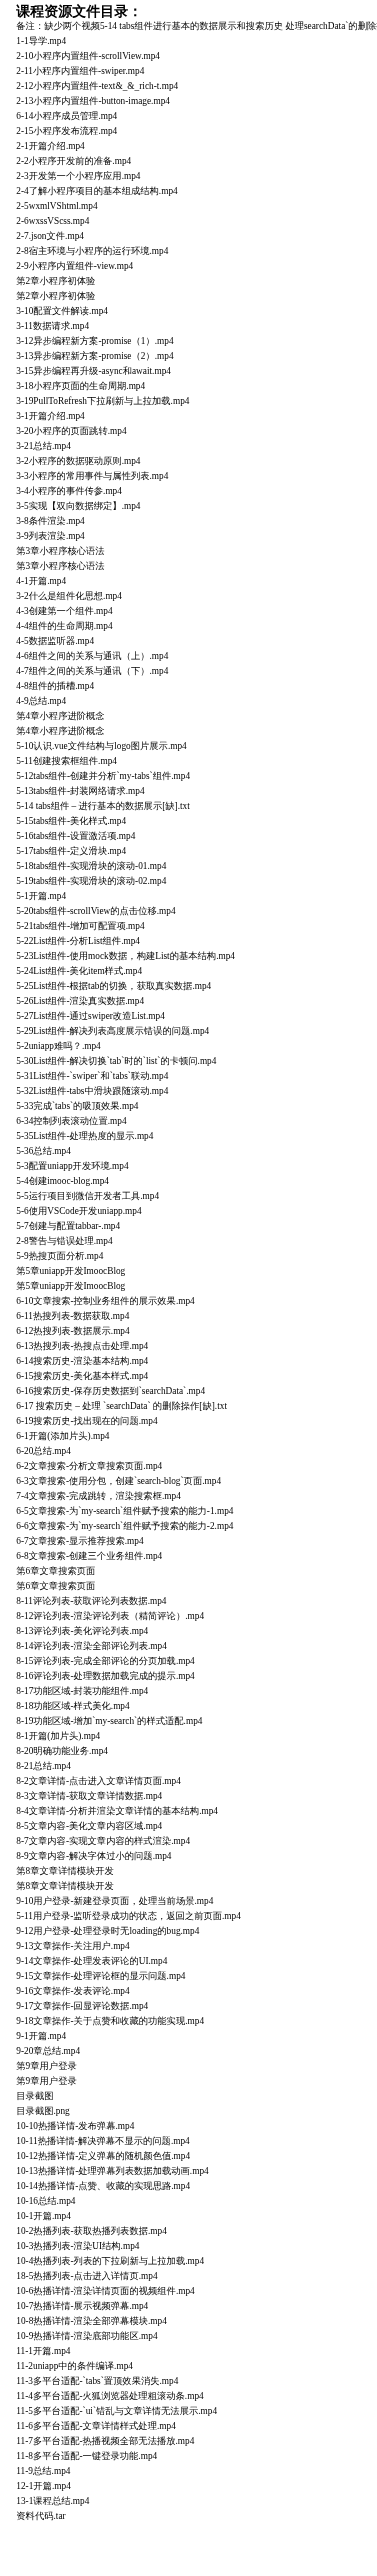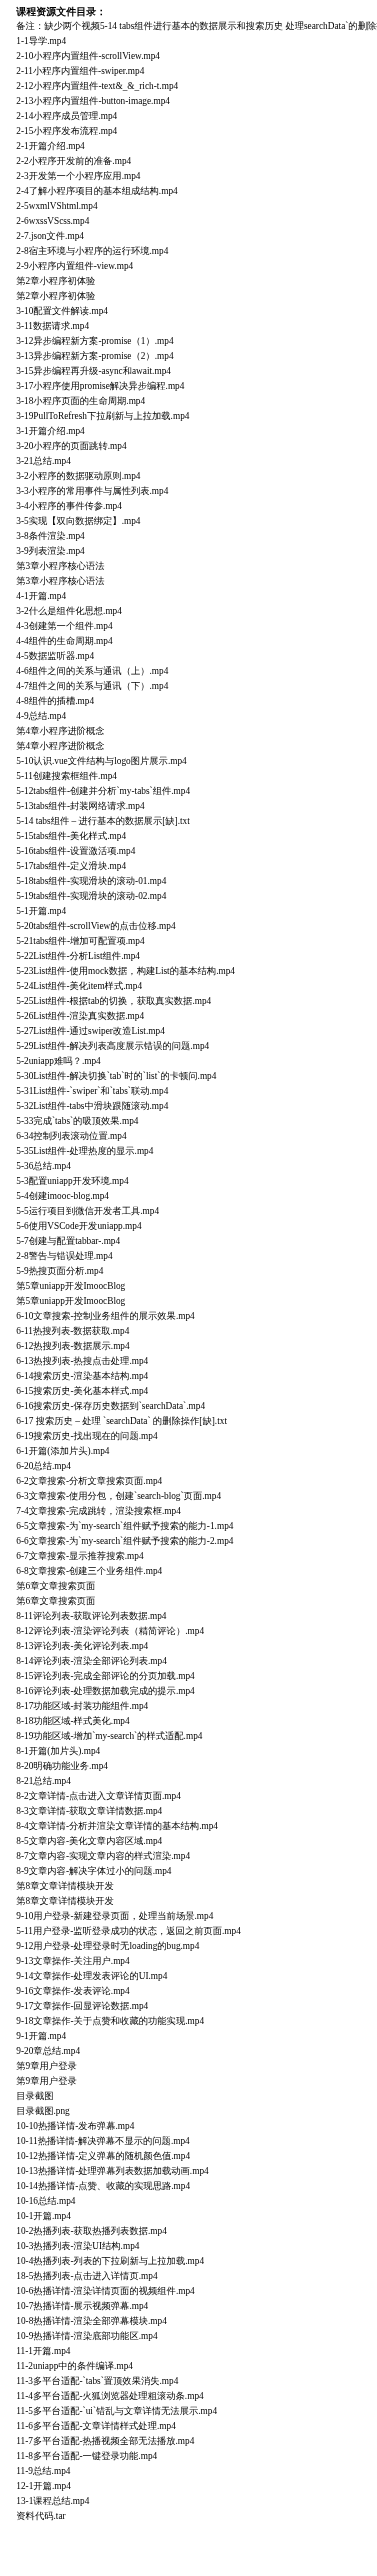--- a/index.html
+++ b/index.html
@@ -11,21 +11,21 @@
     width: 377px;
     color: #000000;
     font-family: "Liberation Serif", "DejaVu Serif", serif;
     font-size: 9.3px;
   }
   .doc {
     padding: 3.5px 4.6px 5.8px 16.3px;
   }
   .doc-title {
     font-weight: bold;
-    font-size: 10px;
+    font-size: 14px;
     line-height: 15px;
     white-space: nowrap;
   }
   .note-line {
     line-height: 15px;
     white-space: nowrap;
   }
   .file-line {
     line-height: 15px;
     white-space: nowrap;
@@ -37,39 +37,38 @@
 
 <div class="doc">
   <div class="doc-title">课程资源文件目录：</div>
   <div class="note-line">备注：缺少两个视频5-14 tabs组件进行基本的数据展示和搜索历史 处理searchData`的删除操作</div>
   <div>
       <div class="file-line">1-1导学.mp4</div>
       <div class="file-line">2-10小程序内置组件-scrollView.mp4</div>
       <div class="file-line">2-11小程序内置组件-swiper.mp4</div>
       <div class="file-line">2-12小程序内置组件-text&amp;_&amp;_rich-t.mp4</div>
       <div class="file-line">2-13小程序内置组件-button-image.mp4</div>
-      <div class="file-line">2-14小程序成员管理.mp4</div>
+      <div class="file-line">6-14小程序成员管理.mp4</div>
       <div class="file-line">2-15小程序发布流程.mp4</div>
       <div class="file-line">2-1开篇介绍.mp4</div>
       <div class="file-line">2-2小程序开发前的准备.mp4</div>
       <div class="file-line">2-3开发第一个小程序应用.mp4</div>
       <div class="file-line">2-4了解小程序项目的基本组成结构.mp4</div>
       <div class="file-line">2-5wxmlVShtml.mp4</div>
       <div class="file-line">2-6wxssVScss.mp4</div>
       <div class="file-line">2-7.json文件.mp4</div>
       <div class="file-line">2-8宿主环境与小程序的运行环境.mp4</div>
       <div class="file-line">2-9小程序内置组件-view.mp4</div>
       <div class="file-line">第2章小程序初体验</div>
       <div class="file-line">第2章小程序初体验</div>
       <div class="file-line">3-10配置文件解读.mp4</div>
       <div class="file-line">3-11数据请求.mp4</div>
       <div class="file-line">3-12异步编程新方案-promise（1）.mp4</div>
       <div class="file-line">3-13异步编程新方案-promise（2）.mp4</div>
       <div class="file-line">3-15异步编程再升级-async和await.mp4</div>
-      <div class="file-line">3-17小程序使用promise解决异步编程.mp4</div>
       <div class="file-line">3-18小程序页面的生命周期.mp4</div>
       <div class="file-line">3-19PullToRefresh下拉刷新与上拉加载.mp4</div>
       <div class="file-line">3-1开篇介绍.mp4</div>
       <div class="file-line">3-20小程序的页面跳转.mp4</div>
       <div class="file-line">3-21总结.mp4</div>
       <div class="file-line">3-2小程序的数据驱动原则.mp4</div>
       <div class="file-line">3-3小程序的常用事件与属性列表.mp4</div>
       <div class="file-line">3-4小程序的事件传参.mp4</div>
       <div class="file-line">3-5实现【双向数据绑定】.mp4</div>
       <div class="file-line">3-8条件渲染.mp4</div>
@@ -162,20 +161,21 @@
       <div class="file-line">8-5文章内容-美化文章内容区域.mp4</div>
       <div class="file-line">8-7文章内容-实现文章内容的样式渲染.mp4</div>
       <div class="file-line">8-9文章内容-解决字体过小的问题.mp4</div>
       <div class="file-line">第8章文章详情模块开发</div>
       <div class="file-line">第8章文章详情模块开发</div>
       <div class="file-line">9-10用户登录-新建登录页面，处理当前场景.mp4</div>
       <div class="file-line">5-11用户登录-监听登录成功的状态，返回之前页面.mp4</div>
       <div class="file-line">9-12用户登录-处理登录时无loading的bug.mp4</div>
       <div class="file-line">9-13文章操作-关注用户.mp4</div>
       <div class="file-line">9-14文章操作-处理发表评论的UI.mp4</div>
+      <div class="file-line">9-15文章操作-处理评论框的显示问题.mp4</div>
       <div class="file-line">9-16文章操作-发表评论.mp4</div>
       <div class="file-line">9-17文章操作-回显评论数据.mp4</div>
       <div class="file-line">9-18文章操作-关于点赞和收藏的功能实现.mp4</div>
       <div class="file-line">9-1开篇.mp4</div>
       <div class="file-line">9-20章总结.mp4</div>
       <div class="file-line">第9章用户登录</div>
       <div class="file-line">第9章用户登录</div>
       <div class="file-line">目录截图</div>
       <div class="file-line">目录截图.png</div>
       <div class="file-line">10-10热播详情-发布弹幕.mp4</div>

